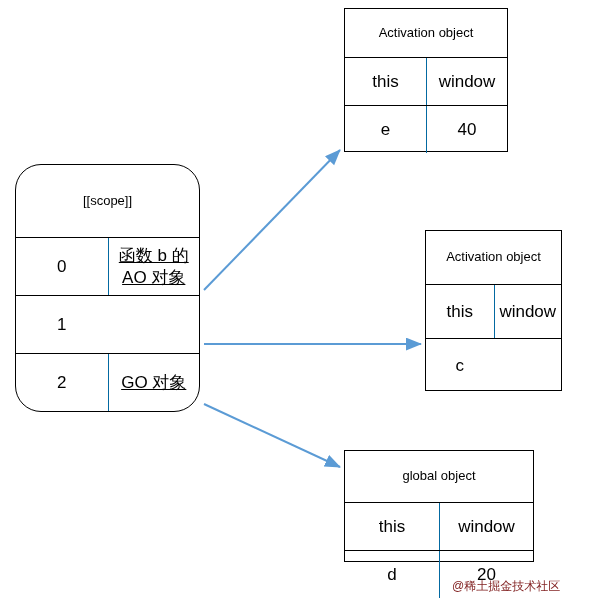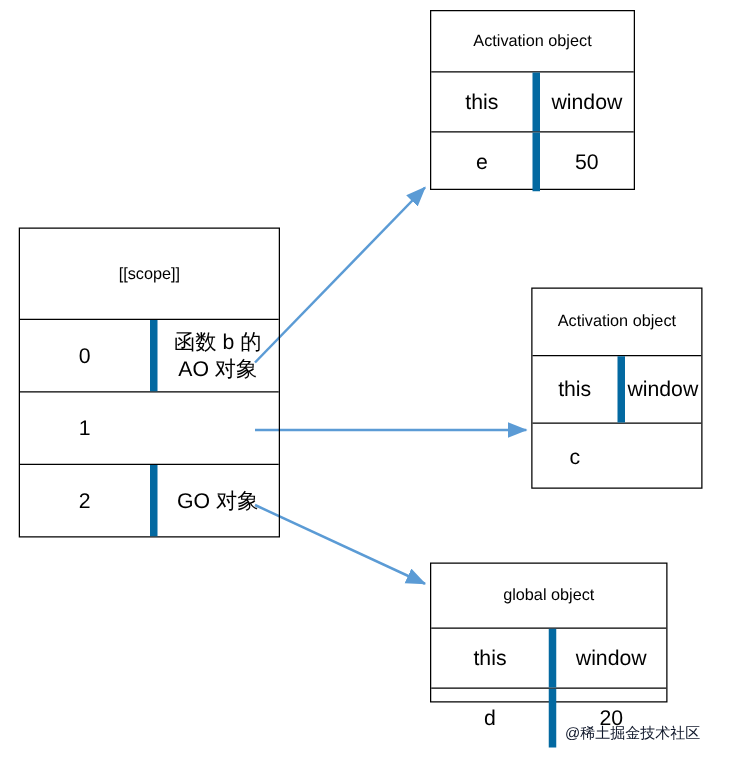--- a/index.html
+++ b/index.html
@@ -45,41 +45,42 @@
     box-sizing: border-box;
     display: flex;
     align-items: center;
     justify-content: center;
     text-align: center;
     font-size: 17px;
     line-height: 1.25;
     padding: 2px 4px;
   }
   .cell + .cell {
-    border-left: 6px solid #0369a1;
+    border-left: 1px solid #0369a1;
   }
   .title-cell {
     font-size: 13px;
   }
   .half { width: 50%; }
   .full { width: 100%; text-align: right; }
 
   
   #scope-box {
     left: 15px;
-    top: 182px;
-    width: 209px;
+    top: 164px;
+    width: 185px;
     height: 248px;
+    border-radius: 26px;
   }
   #scope-box .r-title { height: 72px; }
   #scope-box .r-0,
   #scope-box .r-1,
   #scope-box .r-2 { height: 58px; }
   #scope-box .c-index { width: 50%; }
-  #scope-box .c-value { width: 50%; }
+  #scope-box .c-value { width: 50%; text-decoration: underline; }
 
   
   #ao1-box {
     left: 344px;
     top: 8px;
     width: 164px;
     height: 144px;
   }
   #ao1-box .r-title { height: 48px; }
   #ao1-box .r-kv { height: 48px; }
@@ -103,21 +104,21 @@
   }
   #go-box .r-title { height: 51px; }
   #go-box .r-kv { height: 48px; }
 
   
   #watermark {
     position: absolute;
     left: 452px;
     top: 578px;
     font-size: 12px;
-    color: #0f172a;
+    color: #7f1d1d;
     white-space: nowrap;
   }
 </style>
 </head>
 <body>
 
 <div id="canvas">
 
   <svg class="arrows" viewBox="0 0 592 612">
     <defs>
@@ -150,21 +151,21 @@
   <div class="box" id="ao1-box">
     <div class="row r-title">
       <div class="cell full title-cell">Activation object</div>
     </div>
     <div class="row r-kv">
       <div class="cell half">this</div>
       <div class="cell half">window</div>
     </div>
     <div class="row r-kv">
       <div class="cell half">e</div>
-      <div class="cell half">50</div>
+      <div class="cell half">40</div>
     </div>
   </div>
 
   <div class="box" id="ao2-box">
     <div class="row r-title">
       <div class="cell full title-cell">Activation object</div>
     </div>
     <div class="row r-kv">
       <div class="cell half">this</div>
       <div class="cell half">window</div>

